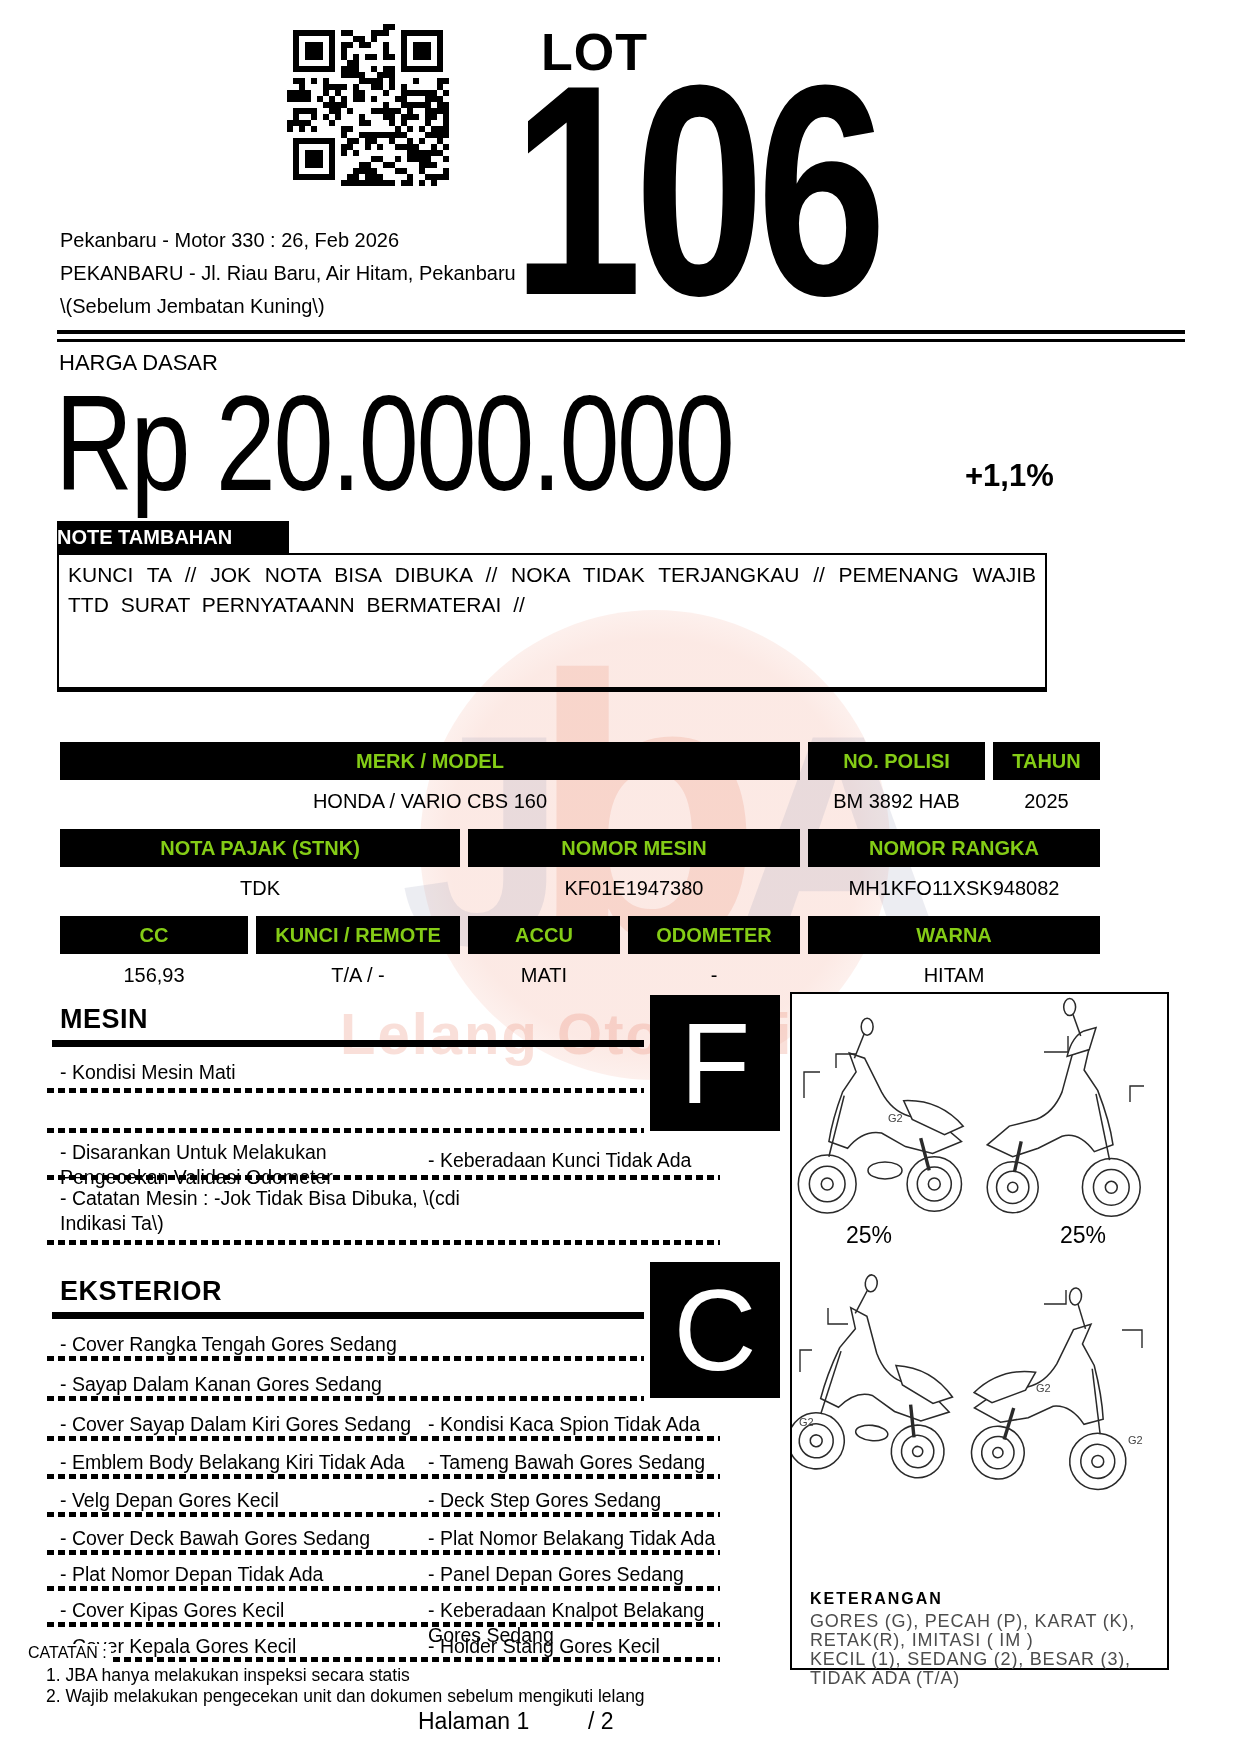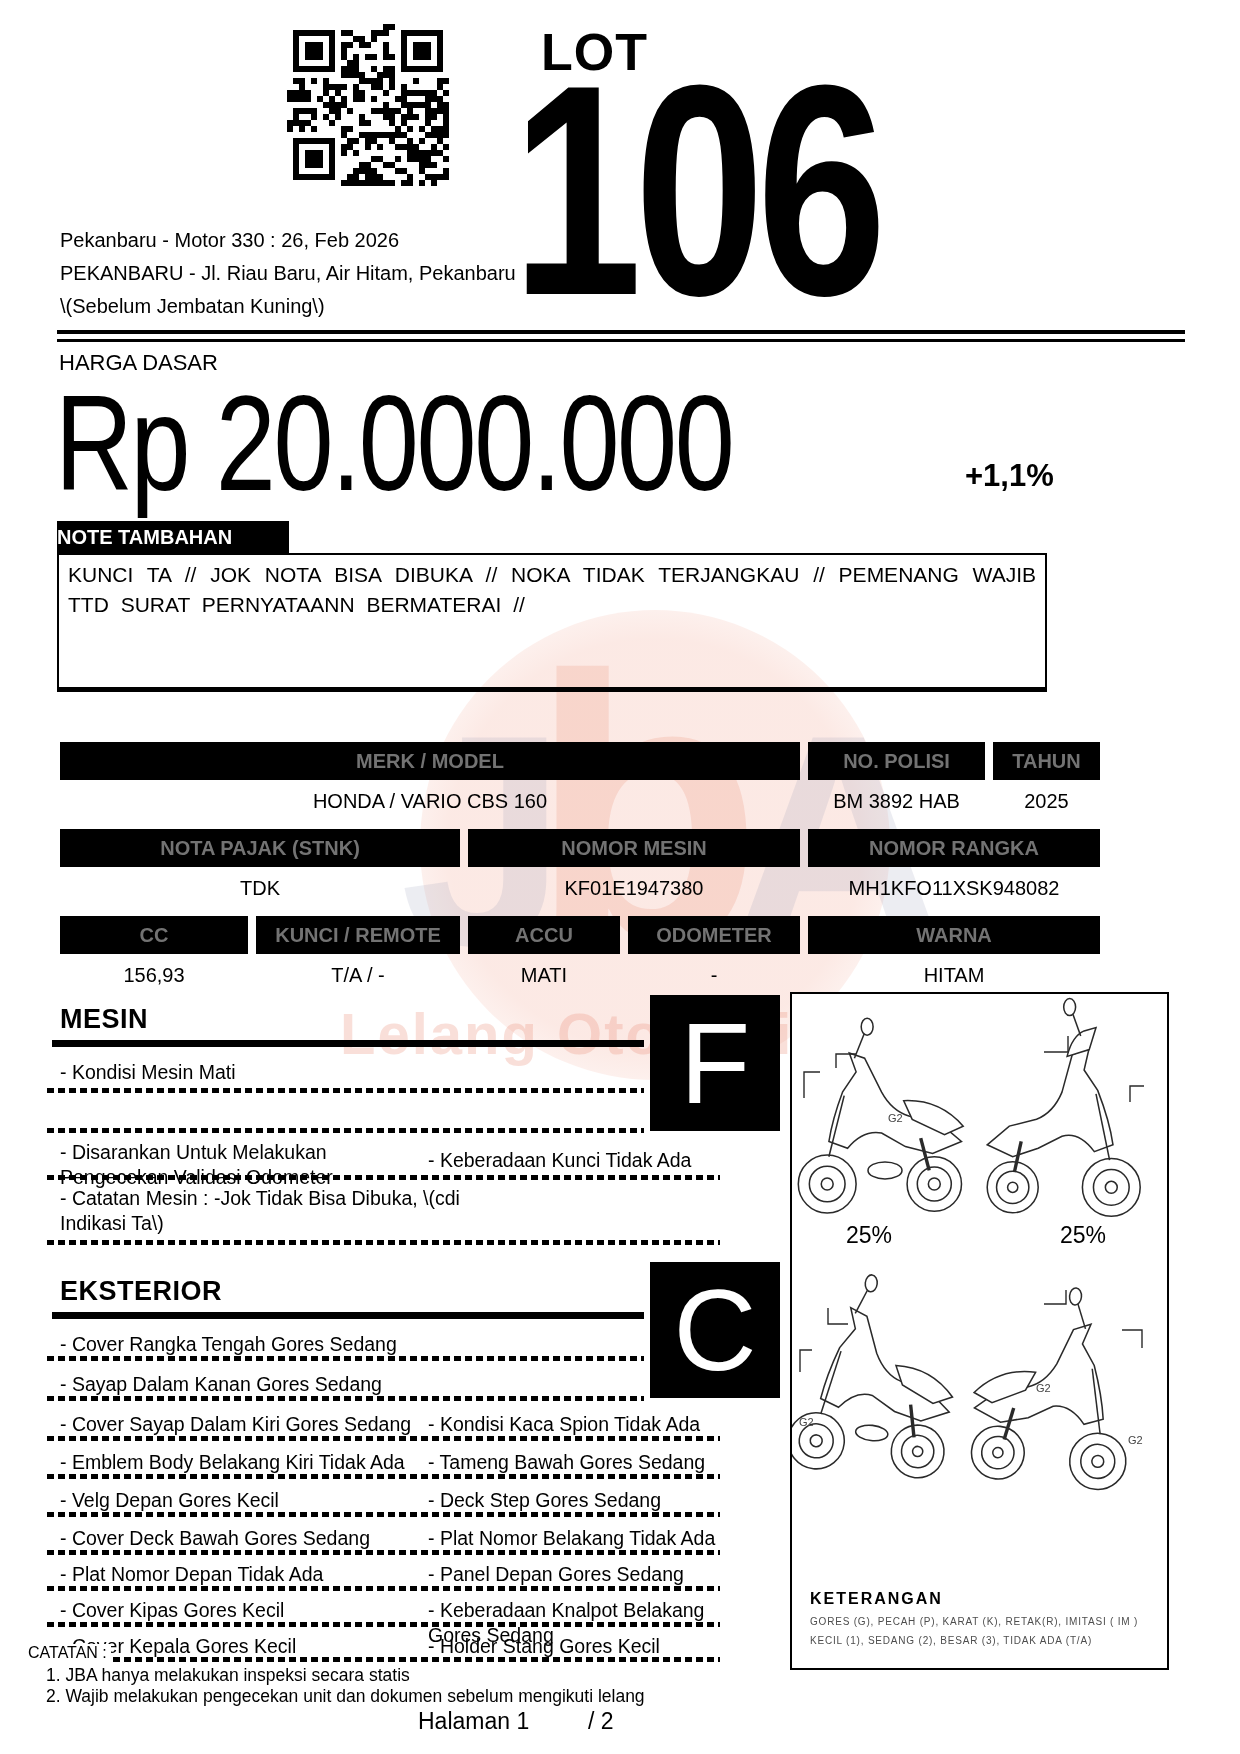--- a/index.html
+++ b/index.html
@@ -11,33 +11,33 @@
               transform:scaleX(0.78);transform-origin:left top;}
   .addr{font-size:20px;line-height:33px;}
   .dbl-rule{border-top:4px solid #000;border-bottom:3px solid #000;height:5px;}
   .harga-label{font-size:22px;}
   .price{font-size:135px;line-height:1;letter-spacing:-3px;transform:scaleX(0.8);transform-origin:left top;white-space:nowrap;}
   .pct{font-size:31px;font-weight:bold;}
   .note-label{background:#000;color:#fff;font-size:20px;font-weight:bold;
               display:flex;align-items:center;}
   .note-box{border:2px solid #000;border-bottom-width:5px;}
   .note-text{font-size:21px;line-height:30px;text-align:justify;word-spacing:6px;padding:5px 9px;}
-  .hdr{background:#000;color:#737373;font-size:20px;font-weight:bold;display:flex;
+  .hdr{background:#000;color:#84cc16;font-size:20px;font-weight:bold;display:flex;
        align-items:center;justify-content:center;white-space:nowrap;}
   .val{font-size:20px;display:flex;align-items:center;justify-content:center;white-space:nowrap;}
   .sec-title{font-size:27px;font-weight:bold;letter-spacing:0.5px;}
   .sec-rule{background:#000;height:7px;}
   .item{font-size:19.5px;line-height:25px;}
   .dotline{height:5px;background:repeating-linear-gradient(90deg,#000 0 7px,transparent 7px 11px);}
   .grade-box{background:#000;color:#fff;display:flex;align-items:center;justify-content:center;
              font-size:115px;font-weight:400;}
   .diagram-box{border:2px solid #000;}
   .ket-box{border:2px solid #000;border-top:none;}
   .ket-title{font-size:16px;font-weight:bold;letter-spacing:2px;}
-  .ket-line{font-size:10px;color:#4d4d4d;letter-spacing:0.8px;line-height:19px;}
+  .ket-line{font-size:18px;color:#4d4d4d;letter-spacing:0.8px;line-height:19px;}
   .pct-label{font-size:23px;}
   .g2{font-size:11px;color:#444;}
   .catatan-label{font-size:16px;}
   .catatan-item{font-size:17.5px;line-height:21px;}
   .footer-text{font-size:23px;}
   .tanggal{font-size:22px;}
   .watermark{pointer-events:none;}
   .wm-circle{width:470px;height:470px;border-radius:50%;
              background:radial-gradient(circle,rgba(236,120,90,0.16) 0 62%,rgba(236,120,90,0.10) 72%,transparent 75%);}
   .wm-letter{font-weight:bold;line-height:1;}

